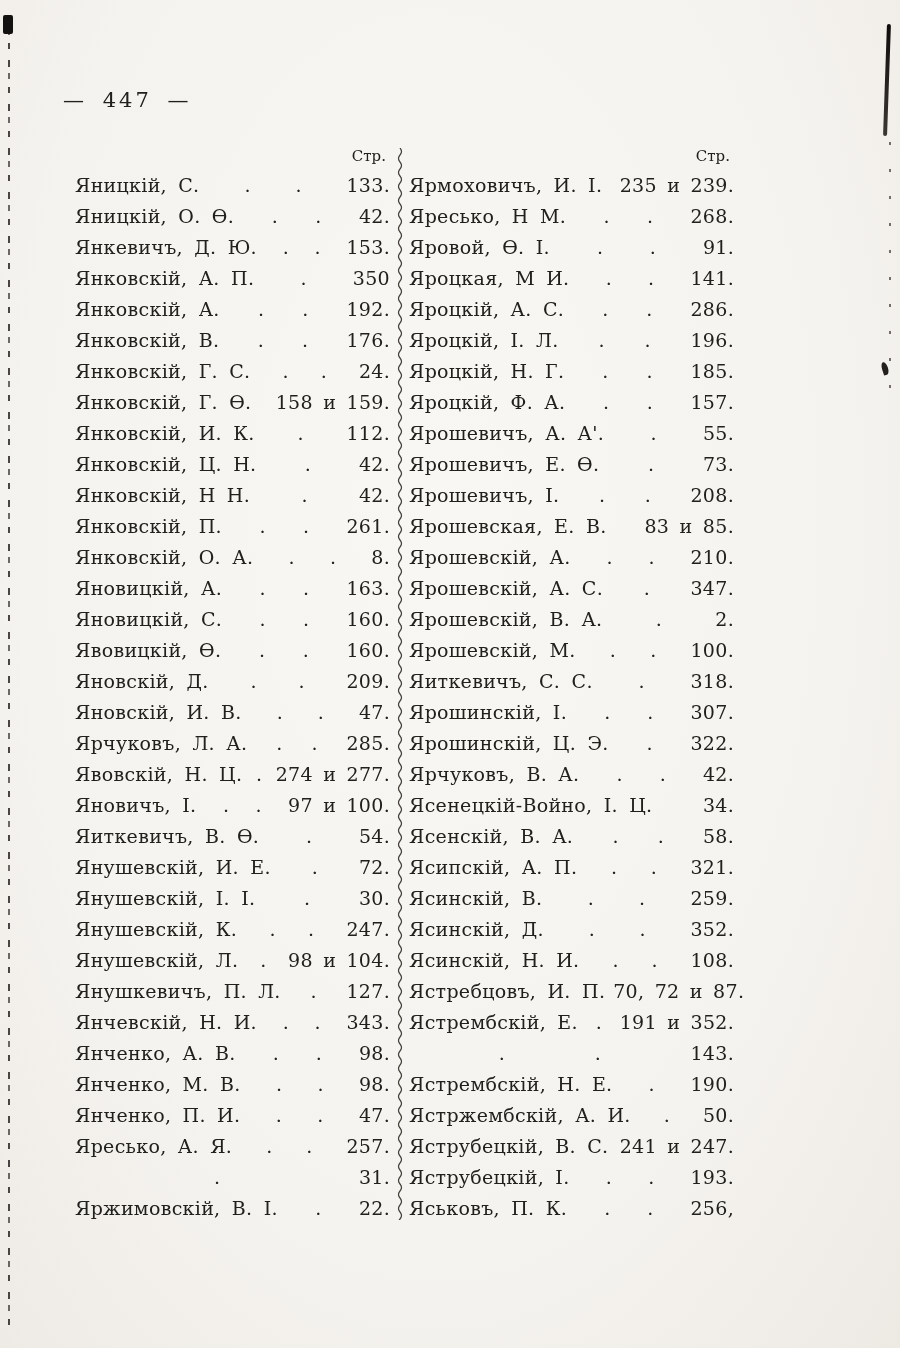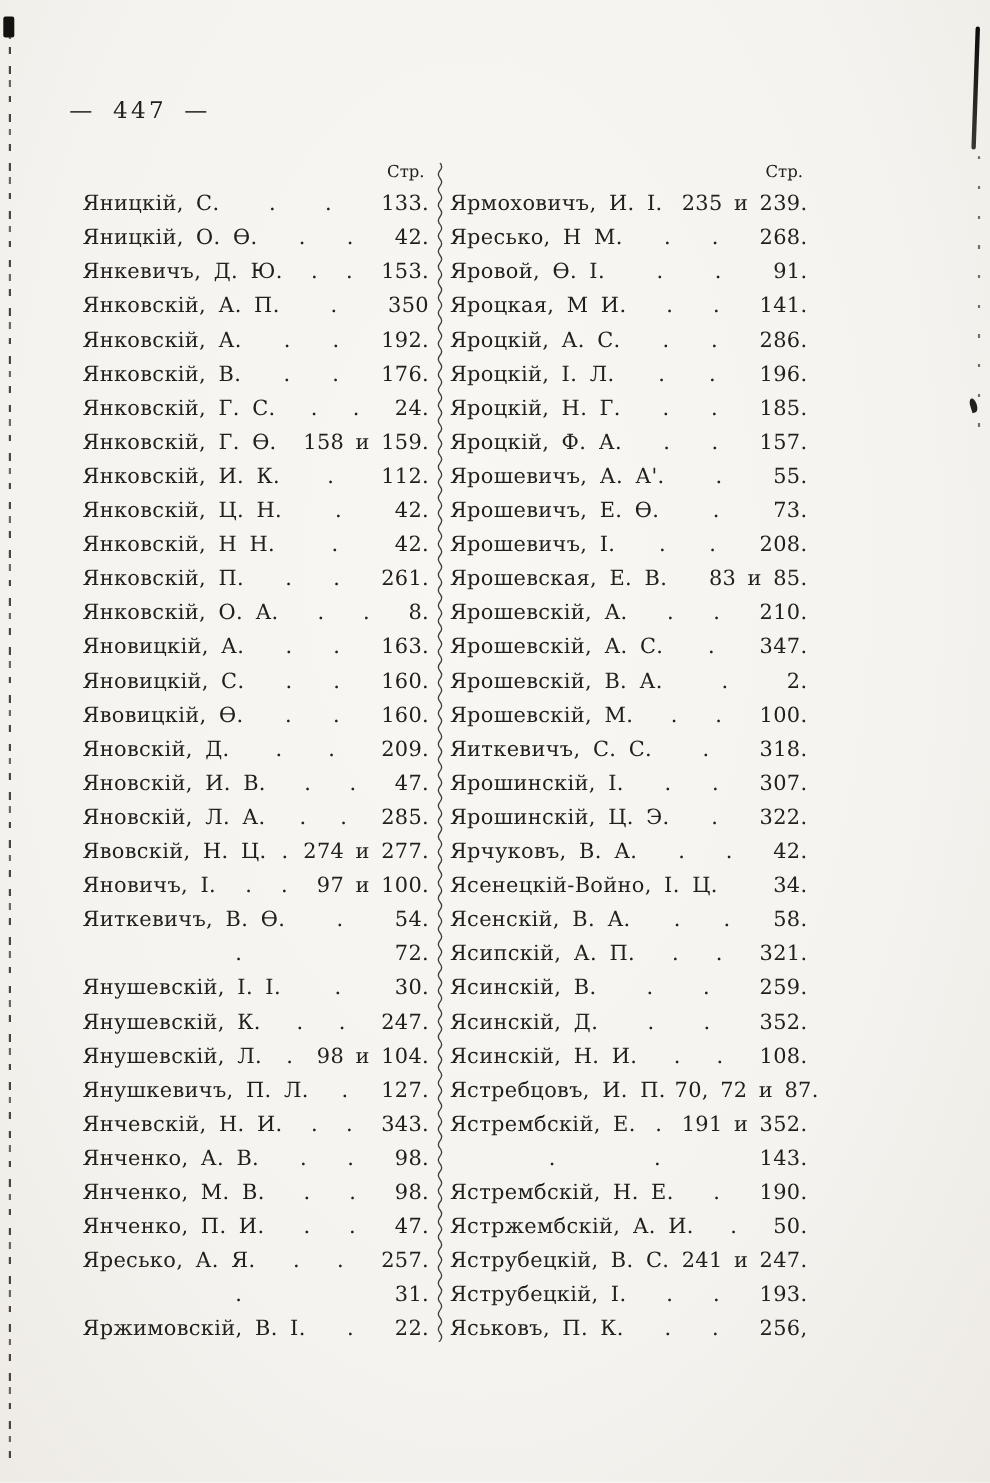--- a/index.html
+++ b/index.html
@@ -200,21 +200,21 @@
             </div>
             <div class="row">
               <span class="nm">Яновскій, И. В.</span>
               <span class="leader">
                 <span>.</span>
                 <span>.</span>
               </span>
               <span class="pg">47.</span>
             </div>
             <div class="row">
-              <span class="nm">Яновскій, Л. А.</span>
+              <span class="nm">Ярчуковъ, Л. А.</span>
               <span class="leader">
                 <span>.</span>
                 <span>.</span>
               </span>
               <span class="pg">285.</span>
             </div>
             <div class="row">
               <span class="nm">Явовскій, Н. Ц.</span>
               <span class="leader">
                 <span>.</span>
@@ -230,20 +230,21 @@
               <span class="pg">97 и 100.</span>
             </div>
             <div class="row">
               <span class="nm">Яиткевичъ, В. Ѳ.</span>
               <span class="leader">
                 <span>.</span>
               </span>
               <span class="pg">54.</span>
             </div>
             <div class="row">
+              <span class="nm">Янушевскій, И. Е.</span>
               <span class="leader">
                 <span>.</span>
               </span>
               <span class="pg">72.</span>
             </div>
             <div class="row">
               <span class="nm">Янушевскій, І. І.</span>
               <span class="leader">
                 <span>.</span>
               </span>

